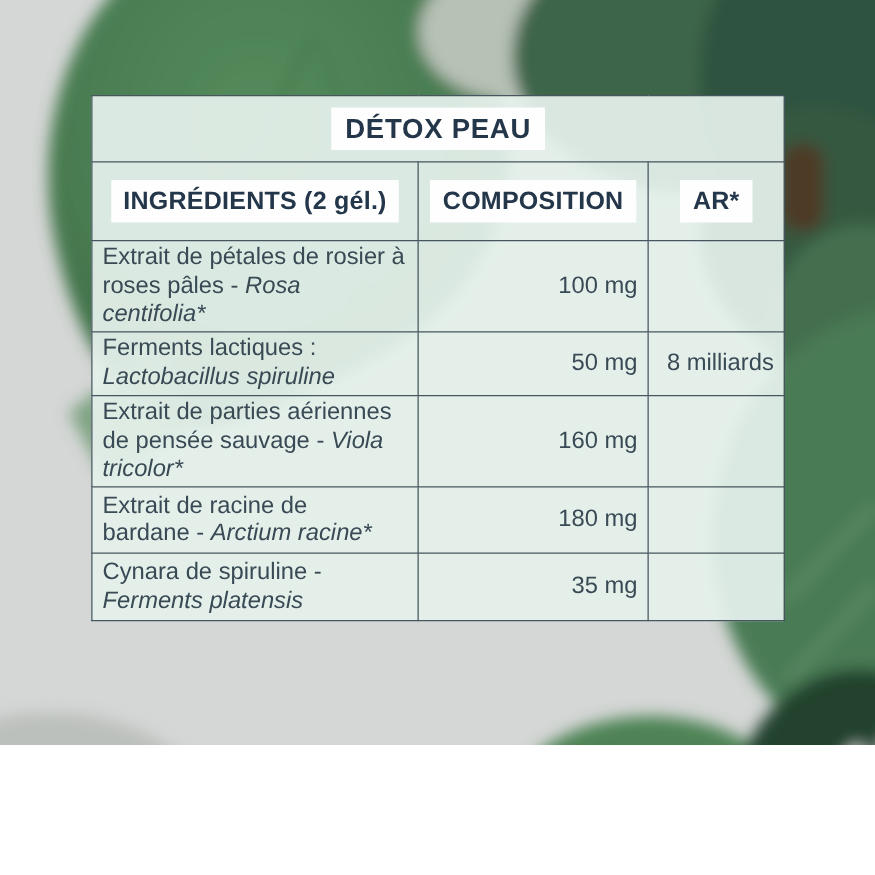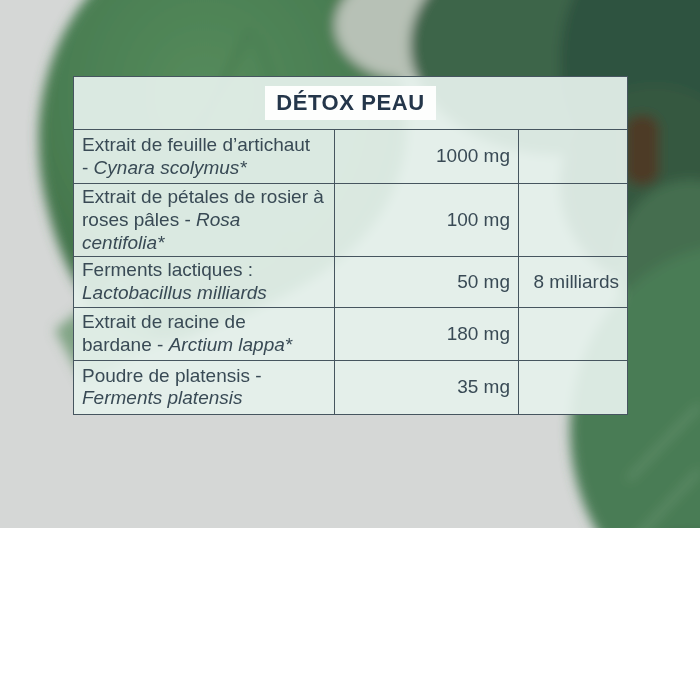--- a/index.html
+++ b/index.html
@@ -1,17 +1,17 @@
 <!DOCTYPE html>
 <html><head>
 <meta charset="utf-8">
 <style>
   html,body{margin:0;padding:0;width:700px;height:700px;overflow:hidden;
     font-family:"Liberation Sans","DejaVu Sans",sans-serif;}
-  .stage{position:relative;width:700px;height:528px;background:#d5d7d6;overflow:hidden;}
+  .stage{position:relative;width:700px;height:596px;background:#d5d7d6;overflow:hidden;}
   .photo{position:absolute;inset:0;}
   
   .panel{position:absolute;left:73px;top:76px;width:554px;
     background:rgba(229,241,236,0.93);}
   table{border-collapse:collapse;table-layout:fixed;width:554px;}
   col.c1{width:261px;} col.c2{width:184px;} col.c3{width:109px;}
   td,th{border:1px solid #46555f;padding:2px 8px;vertical-align:middle;
     color:#394a55;font-size:19px;line-height:1.2;}
   td.ing{text-align:left;white-space:pre-line;padding-left:8px;}
   td.val{text-align:right;padding-right:8px;}
@@ -76,47 +76,56 @@
           <col class="c1">
           <col class="c2">
           <col class="c3">
         </colgroup>
       <tbody>
           <tr class="r-title" style="height:53px">
         <td colspan="3">
           <span class="whitebox title-box">DÉTOX PEAU</span>
         </td>
       </tr>
+      <tr style="height:63px">
+        <th>
+          <span class="whitebox head-box">INGRÉDIENTS (2 gél.)</span></th>
+        <th>
+          <span class="whitebox head-box">COMPOSITION</span></th>
+        <th>
+          <span class="whitebox head-box">AR*</span></th>
+      </tr>
 
-      <tr style="height:54px">
-        <td class="ing"><span>Extrait de feuille d’artichaut
-- </span><i>Cynara scolymus*</i></td>
-        <td class="val">1000 mg</td>
-        <td class="val"></td>
-      </tr>
       <tr style="height:57px">
         <td class="ing"><span>Extrait de pétales de rosier à
 roses pâles - </span><i>Rosa centifolia*</i></td>
         <td class="val">100 mg</td>
         <td class="val"></td>
       </tr>
       <tr style="height:47px">
         <td class="ing"><span>Ferments lactiques :
-</span><i>Lactobacillus milliards</i></td>
+</span><i>Lactobacillus spiruline</i></td>
         <td class="val">50 mg</td>
         <td class="val">8 milliards</td>
       </tr>
+      <tr style="height:70px">
+        <td class="ing"><span>Extrait de parties aériennes
+de pensée sauvage - </span><i>Viola
+tricolor*</i></td>
+        <td class="val">160 mg</td>
+        <td class="val"></td>
+      </tr>
       <tr style="height:53px">
         <td class="ing"><span>Extrait de racine de
-bardane - </span><i>Arctium lappa*</i></td>
+bardane - </span><i>Arctium racine*</i></td>
         <td class="val">180 mg</td>
         <td class="val"></td>
       </tr>
       <tr style="height:54px">
-        <td class="ing"><span>Poudre de platensis -
+        <td class="ing"><span>Cynara de spiruline -
 </span><i>Ferments platensis</i></td>
         <td class="val">35 mg</td>
         <td class="val"></td>
       </tr>
     </tbody>
       </table>
   </div>
 </div>
 
 </body></html>

